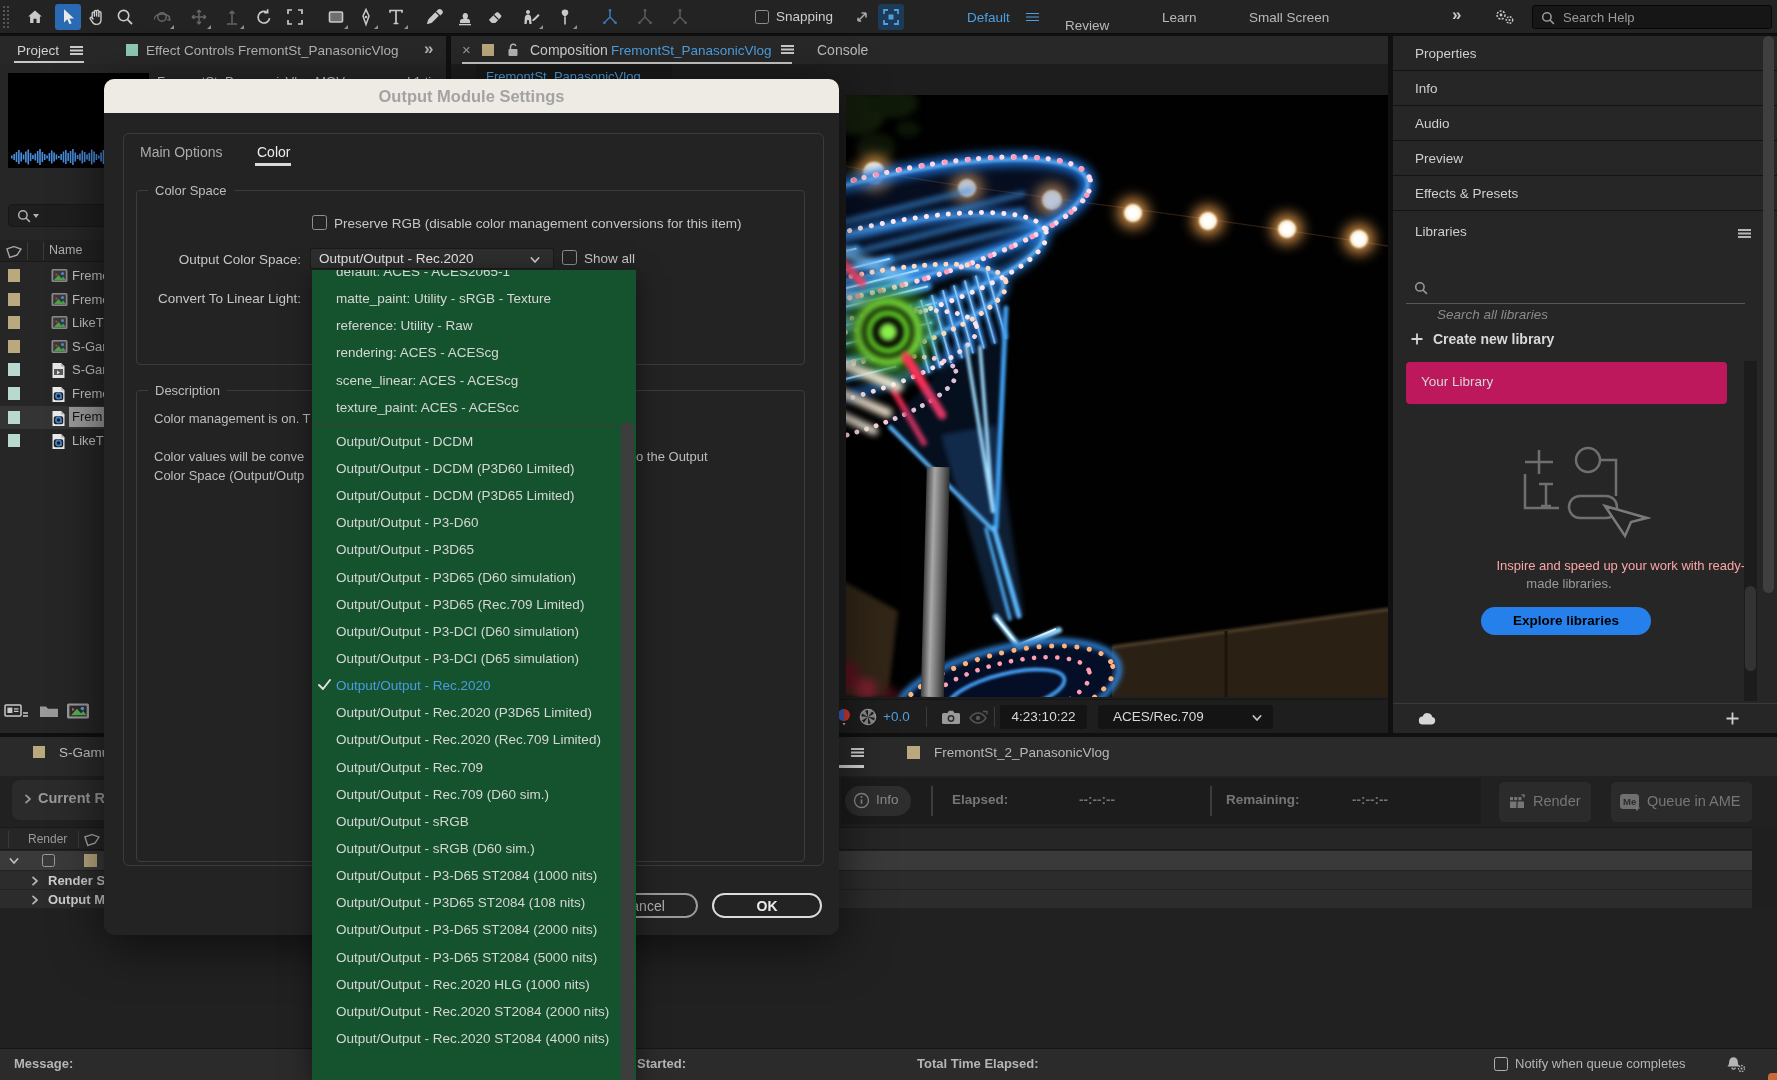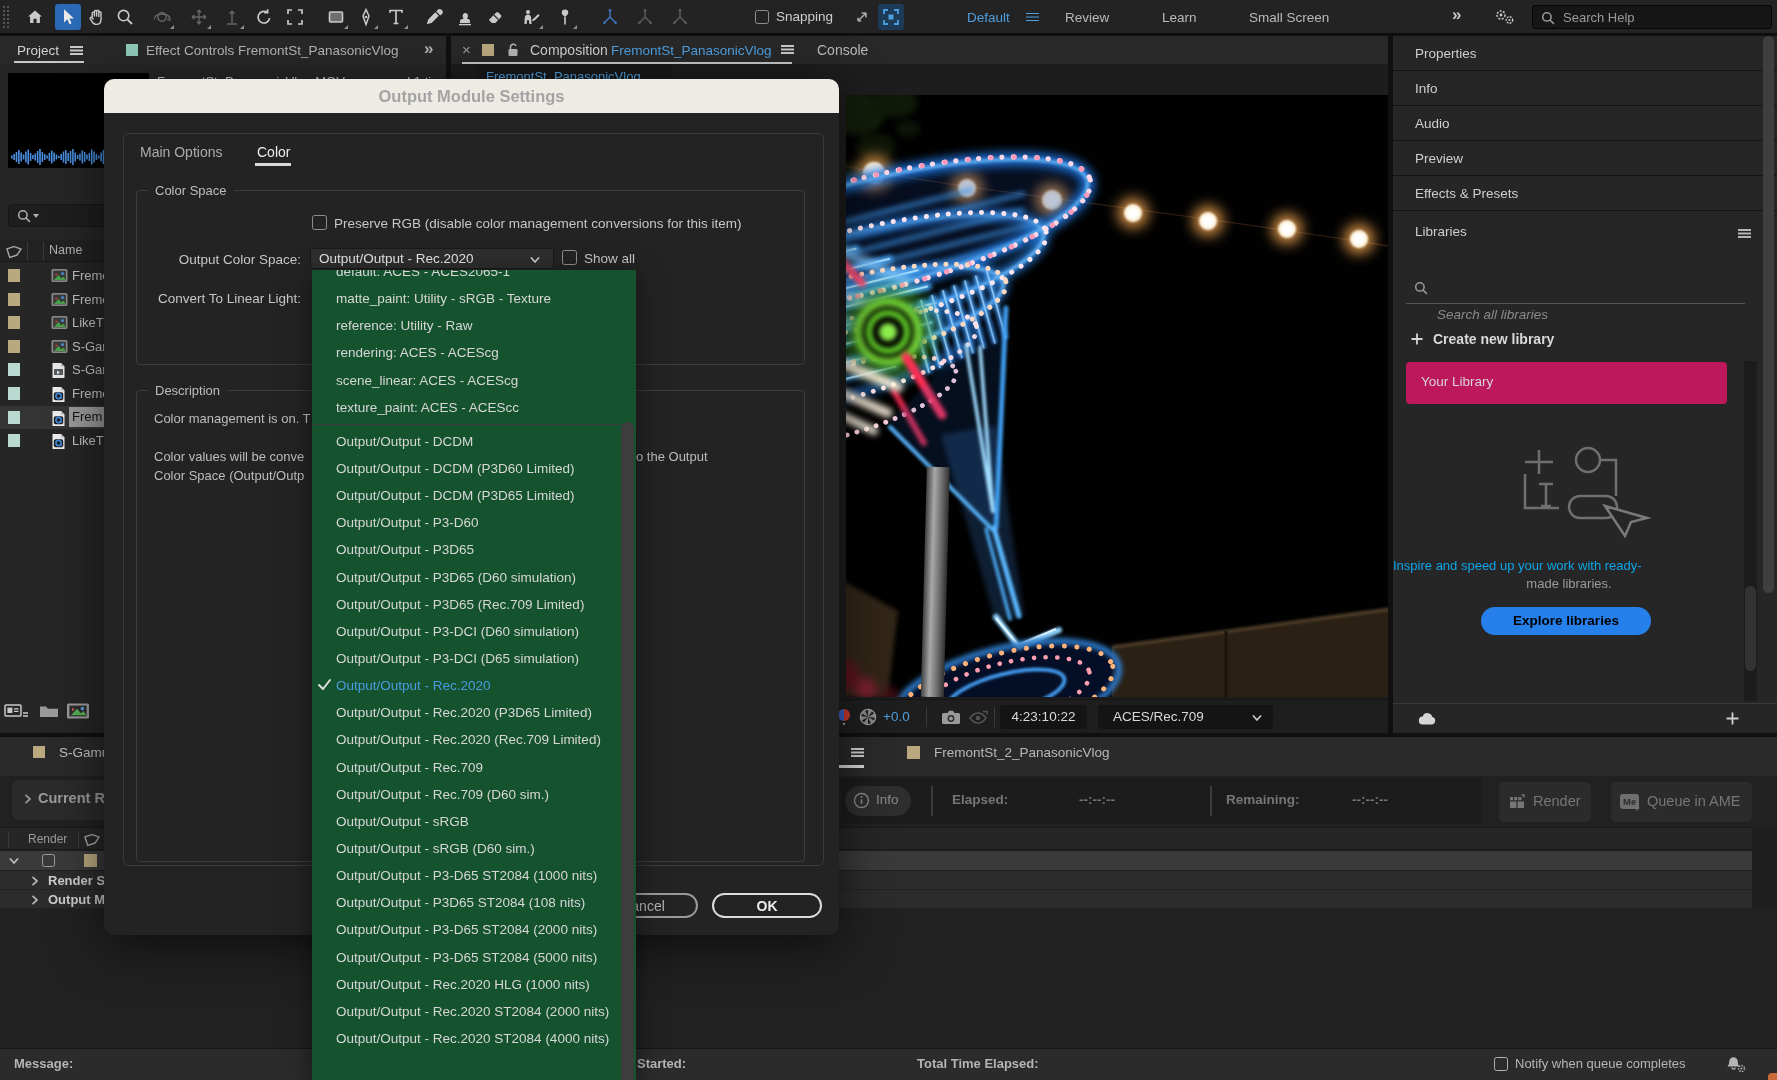--- a/index.html
+++ b/index.html
@@ -218,21 +218,21 @@
           <path d="M6 14 14 6M14 6h-4.5M14 6v4.5M6 14h3.2M6 14v-3.2" stroke="#a8a8a8" stroke-width="1.6"></path>
         </svg>
       </div>
 <div class="tool" style="left:878px;background:#1d3a57;">
         <svg width="22" height="22" viewBox="0 0 22 22" fill="none">
           <path d="M4 8V4h4M14 4h4v4M18 14v4h-4M8 18H4v-4" stroke="#4e9fe0" stroke-width="1.8"></path>
           <rect x="8.5" y="8.5" width="5" height="5" fill="#4e9fe0"></rect>
         </svg>
       </div>
 <div class="ws-tab active" style="left:967px;">Default</div>
-<div class="ws-tab" style="left:1065px;">Review</div>
+<div class="ws-tab" style="left:1065px;margin-top:8px;">Review</div>
 <div class="ws-tab" style="left:1162px;">Learn</div>
 <div class="ws-tab" style="left:1249px;">Small Screen</div>
 <div class="ws-tab active" style="left:1026px;top:12px;height:10px;">
         <span class="hamburger" style="color:#4e9fe0;"></span>
       </div>
 <div class="txt" style="left:1452px;top:5px;font-size:17px;color:#c9c9c9;font-weight:bold;">»</div>
 <div class="tool" style="left:1492px;">
         <svg width="26" height="20" viewBox="0 0 26 20" fill="none">
           <circle cx="9" cy="8" r="4" stroke="#c9c9c9" stroke-width="1.5" stroke-dasharray="2 1.4"></circle>
           <circle cx="9" cy="8" r="1.4" fill="#c9c9c9"></circle>
@@ -740,21 +740,21 @@
 <div style="position:absolute;left:118px;top:408px;">
         <svg width="140" height="100" viewBox="0 0 140 100" fill="none" stroke="#6f6f6f" stroke-width="2.5">
           <path d="M14 18h28M28 6v24M14 30v34h34"></path>
           <path d="M28 40h14M35 40v22M30 62h10"></path>
           <circle cx="77" cy="16" r="12"></circle>
           <path d="M89 16h16v36"></path>
           <rect x="58" y="52" width="48" height="22" rx="11"></rect>
           <path d="M94 62 114 92 120 78 136 74 Z" fill="#262626" stroke="#7a7a7a"></path>
         </svg>
       </div>
-<div class="txt" style="left:0;top:522px;width:352px;text-align:left;font-size:13px;color:#0ea5e9;">Inspire and speed up your work with ready-</div>
+<div class="txt" style="left:0;top:522px;width:352px;text-align:right;font-size:13px;color:#fca5a5;">Inspire and speed up your work with ready-</div>
 <div class="txt" style="left:0;top:540px;width:352px;text-align:center;font-size:13px;color:#9a9a9a;">made libraries.</div>
 <div style="position:absolute;left:88px;top:571px;width:170px;height:28px;background:#2680eb;border-radius:14px;text-align:center;"><span style="font-size:13.5px;font-weight:bold;color:#000000;line-height:28px;">Explore libraries</span></div>
 <div style="position:absolute;left:351px;top:325px;width:13px;height:340px;background:#1c1c1c;"></div>
 <div style="position:absolute;left:352px;top:550px;width:11px;height:85px;background:#333;border-radius:6px;"></div>
 <div style="position:absolute;left:0;top:667px;width:384px;height:30px;border-top:1px solid #3a3a3a;">
         <span style="position:absolute;left:24px;top:7px;">
           <svg width="24" height="16" viewBox="0 0 24 16" fill="none">
             <path d="M6 13.5a4 4 0 0 1-.3-8A5 5 0 0 1 15.3 6a3.6 3.6 0 0 1 2.9 3.7c0 2-1.6 3.8-3.8 3.8Z" fill="#d6d6d6"></path>
           </svg>
         </span>

